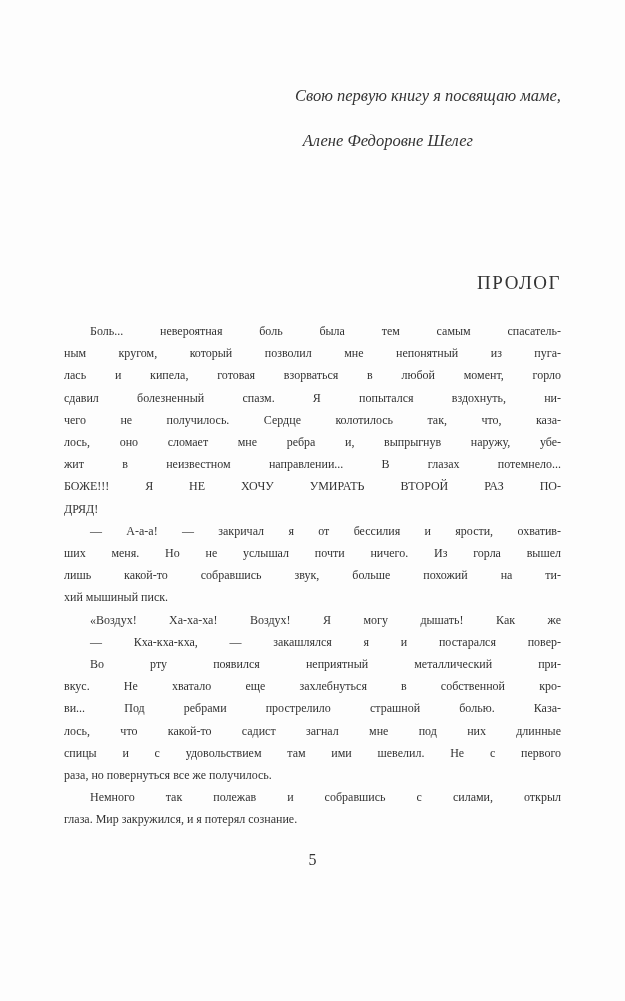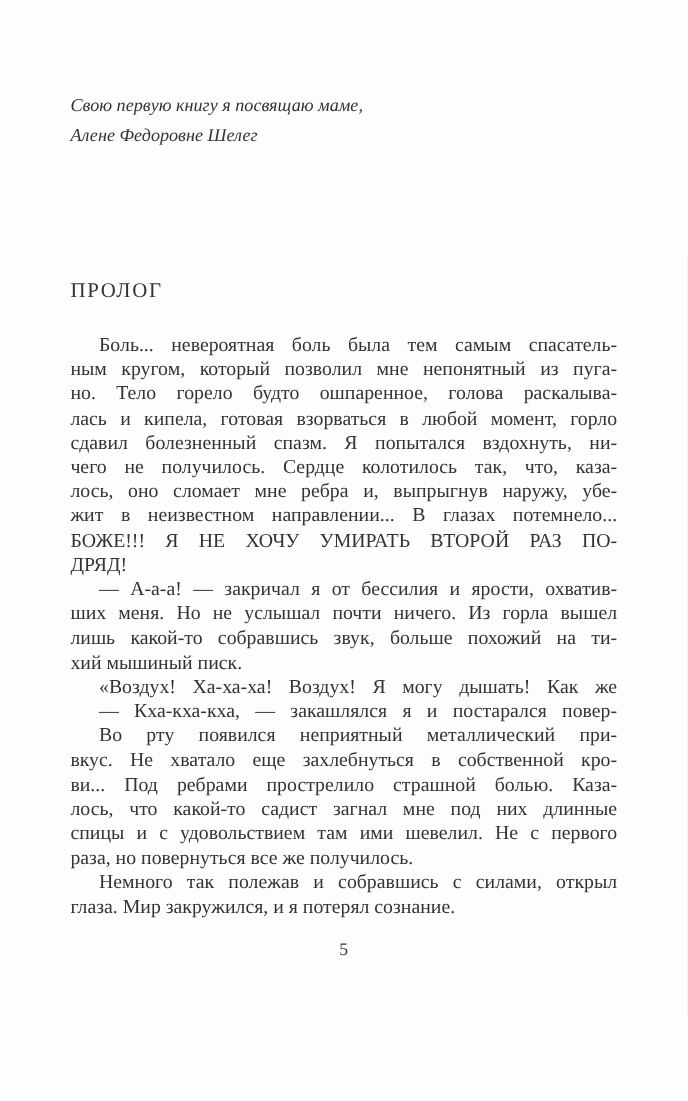--- a/index.html
+++ b/index.html
@@ -16,36 +16,36 @@
     box-sizing: border-box;
     padding: 82px 64px 0 64px;
     font-family: "Liberation Serif", "DejaVu Serif", serif;
     color: #333333;
     overflow: hidden;
   }
   .dedication {
     font-style: italic;
     font-size: 16.5px;
     line-height: 27px;
-    text-align: left;
+    text-align: right;
     color: #333333;
   }
   .ded-line { display: block; }
-  .ded-line-2 { padding-right: 88px; }
+  .ded-line-2 { padding-right: 88px; margin-top: 18px; }
   .chapter-title {
     margin: 118px 0 0 0;
     font-size: 19px;
     font-weight: normal;
-    text-align: left;
+    text-align: right;
     letter-spacing: 1.5px;
     color: #333333;
   }
   .page-body {
     margin-top: 26px;
-    font-size: 18px;
+    font-size: 12px;
     line-height: 22.2px;
   }
   .para { margin: 0; padding: 0; }
   .bline {
     display: block;
     text-align: justify;
     text-align-last: justify;
     white-space: normal;
   }
   .bline.first { text-indent: 26px; }
@@ -63,21 +63,20 @@
 <div class="book-page">
   <div class="dedication">
       <span class="ded-line ded-line-1">Свою первую книгу я посвящаю маме,</span>
       <span class="ded-line ded-line-2">Алене Федоровне Шелег</span>
     </div>
   <h1 class="chapter-title">ПРОЛОГ</h1>
   <div class="page-body">
       <p class="para">
         <span class="bline first">Боль... невероятная боль была тем самым спасатель-</span>
         <span class="bline">ным кругом, который позволил мне непонятный из пуга-</span>
-        <span class="bline">но. Тело горело будто ошпаренное, голова раскалыва-</span>
         <span class="bline">лась и кипела, готовая взорваться в любой момент, горло</span>
         <span class="bline">сдавил болезненный спазм. Я попытался вздохнуть, ни-</span>
         <span class="bline">чего не получилось. Сердце колотилось так, что, каза-</span>
         <span class="bline">лось, оно сломает мне ребра и, выпрыгнув наружу, убе-</span>
         <span class="bline">жит в неизвестном направлении... В глазах потемнело...</span>
         <span class="bline">БОЖЕ!!! Я НЕ ХОЧУ УМИРАТЬ ВТОРОЙ РАЗ ПО-</span>
         <span class="bline last">ДРЯД!</span>
       </p>
       <p class="para">
         <span class="bline first">— А-а-а! — закричал я от бессилия и ярости, охватив-</span>

